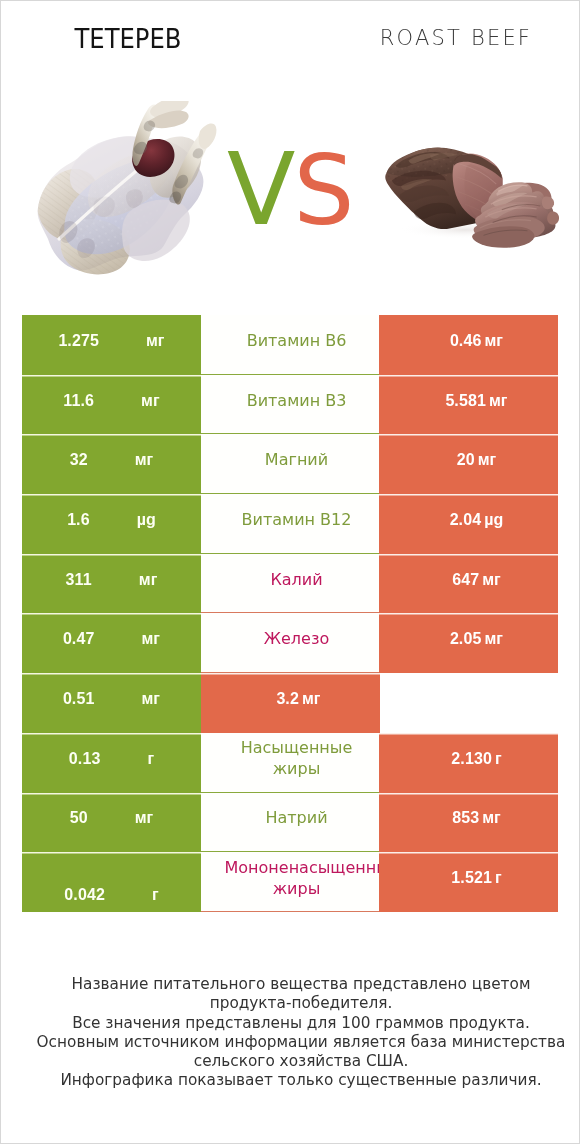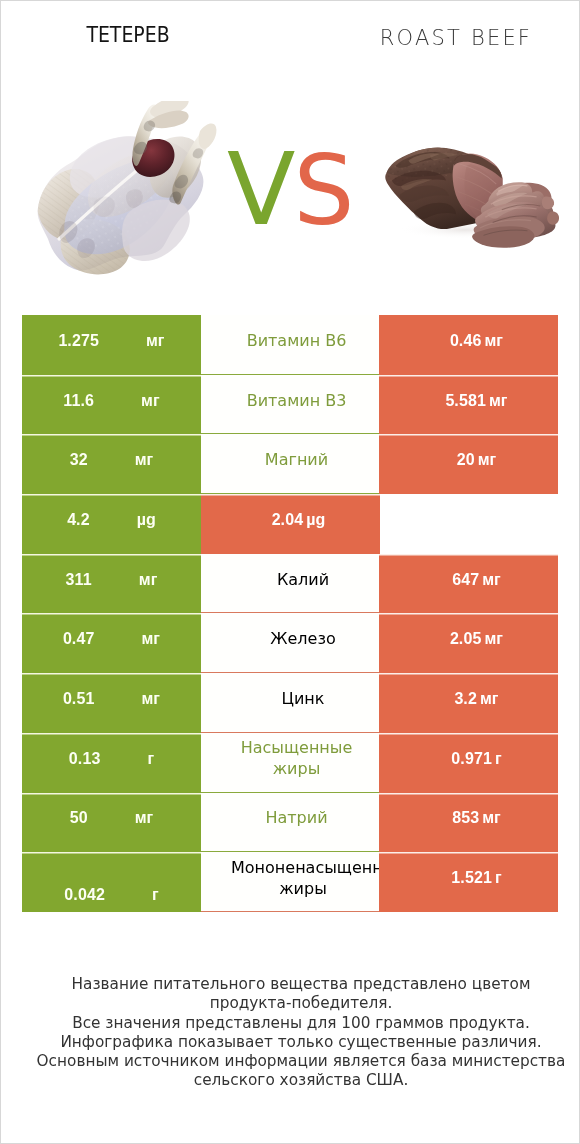--- a/index.html
+++ b/index.html
@@ -34,21 +34,21 @@
     height: 70px;
   }
   .title-left, .title-right {
     position: absolute;
     top: 22px;
     text-align: center;
     white-space: nowrap;
   }
   .title-left {
     left: 0; width: 254px;
-    font-size: 21px;
+    font-size: 27px;
     letter-spacing: 0px;
     color: #141414;
     font-family: "DejaVu Sans", sans-serif;
     font-stretch: condensed;
   }
   .title-right {
     left: 292px; width: 326px;
     margin-top: 3px;
     font-size: 21px;
     letter-spacing: 2.2px;
@@ -129,21 +129,21 @@
     padding-right: 4px;
   }
   .cell.mid > span {
     display: block;
     width: 144px;
     text-align: center;
   }
   .cell.right{ width: 179px; background: #e2694a; color: #ffffff; padding-left: 16px; }
   .row:last-child .cell.left { border-bottom: 0; align-items: flex-end; }
   .cell.mid.green  { color: #7f9c3c; border-bottom-color: #8aaa3c; }
-  .cell.mid.orange { color: #000000; border-bottom-color: #d9795e; justify-content: flex-end; }
+  .cell.mid.orange { color: #be185d; border-bottom-color: #d9795e; }
   
   .row + .row .cell.left  { box-shadow: inset 0 1.6px 0 #f4f7e0; }
   .row + .row .cell.right { box-shadow: inset 0 1.6px 0 #fceee8; }
 
   
   .footer {
     position: absolute;
     left: 22px; top: 974px;
     width: 536px;
     text-align: center;
@@ -428,22 +428,25 @@
         <div class="cell mid green">
           <span>Магний</span>
         </div>
         <div class="cell right">
           <span class="num">20</span>
           <span class="unit">мг</span>
         </div>
       </div>
       <div class="row">
         <div class="cell left">
-          <span class="num">4.2</span>
+          <span class="num">1.6</span>
           <span class="unit">µg</span>
+        </div>
+        <div class="cell mid green">
+          <span>Витамин B12</span>
         </div>
         <div class="cell right">
           <span class="num">2.04</span>
           <span class="unit">µg</span>
         </div>
       </div>
       <div class="row">
         <div class="cell left">
           <span class="num">311</span>
           <span class="unit">мг</span>
@@ -467,38 +470,35 @@
         <div class="cell right">
           <span class="num">2.05</span>
           <span class="unit">мг</span>
         </div>
       </div>
       <div class="row">
         <div class="cell left">
           <span class="num">0.51</span>
           <span class="unit">мг</span>
         </div>
-        <div class="cell mid orange">
-          <span>Цинк</span>
-        </div>
         <div class="cell right">
           <span class="num">3.2</span>
           <span class="unit">мг</span>
         </div>
       </div>
       <div class="row">
         <div class="cell left">
           <span class="num">0.13</span>
           <span class="unit">г</span>
         </div>
         <div class="cell mid green">
           <span>Насыщенные жиры</span>
         </div>
         <div class="cell right">
-          <span class="num">0.971</span>
+          <span class="num">2.130</span>
           <span class="unit">г</span>
         </div>
       </div>
       <div class="row">
         <div class="cell left">
           <span class="num">50</span>
           <span class="unit">мг</span>
         </div>
         <div class="cell mid green">
           <span>Натрий</span>
@@ -518,16 +518,16 @@
         </div>
         <div class="cell right">
           <span class="num">1.521</span>
           <span class="unit">г</span>
         </div>
       </div>
     </div>
   <div class="footer">
       <div class="fline">Название питательного вещества представлено цветом продукта-победителя.</div>
       <div class="fline">Все значения представлены для 100 граммов продукта.</div>
+      <div class="fline">Основным источником информации является база министерства сельского хозяйства США.</div>
       <div class="fline">Инфографика показывает только существенные различия.</div>
-      <div class="fline">Основным источником информации является база министерства сельского хозяйства США.</div>
     </div>
 </div>
 
 </body></html>

